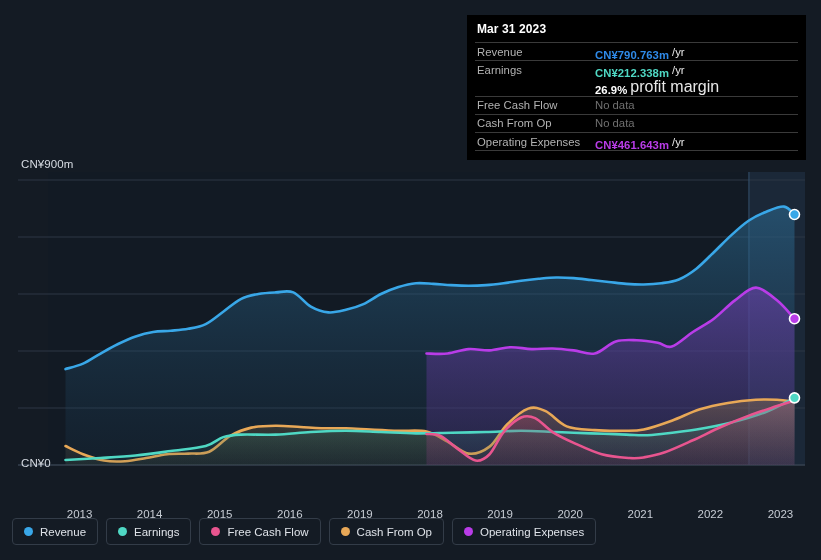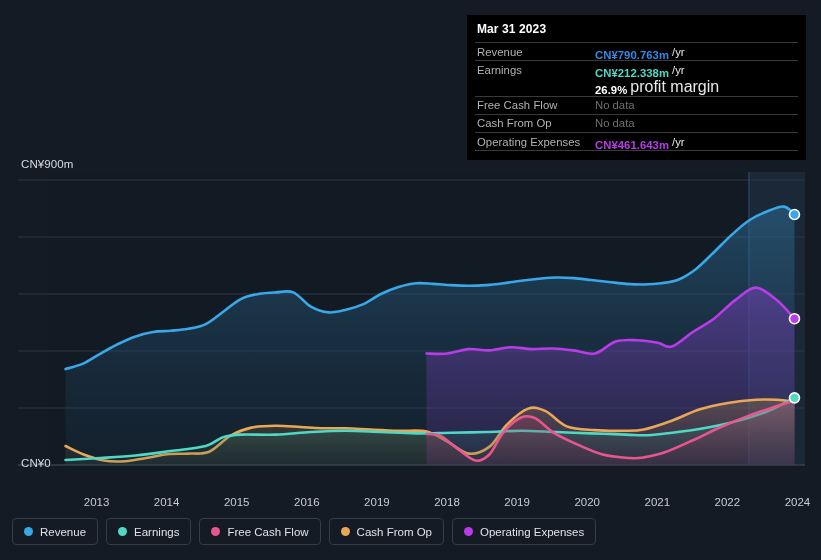--- a/index.html
+++ b/index.html
@@ -19,21 +19,21 @@
 
   .y-top-label{
     position:absolute;left:21px;top:158px;
     font-size:11.5px;color:#d7dce3;letter-spacing:.1px;
   }
   .y-zero-label{
     position:absolute;left:21px;top:457px;
     font-size:11.5px;color:#d7dce3;letter-spacing:.1px;
   }
   .x-axis{
-    position:absolute;left:0;top:496px;width:780px;height:16px;margin-left:17px;
+    position:absolute;left:0;top:508px;width:780px;height:16px;
   }
   .x-tick{
     position:absolute;top:0;transform:translateX(-50%);
     font-size:11.5px;color:#c7ccd4;white-space:nowrap;
   }
 
   
   .tooltip{
     position:absolute;left:467px;top:15px;width:339px;
     background:#000;
@@ -147,21 +147,21 @@
       <div class="x-tick" style="left: 79.5417px;">2013</div>
       <div class="x-tick" style="left: 149.634px;">2014</div>
       <div class="x-tick" style="left: 219.727px;">2015</div>
       <div class="x-tick" style="left: 289.819px;">2016</div>
       <div class="x-tick" style="left: 359.912px;">2019</div>
       <div class="x-tick" style="left: 430.005px;">2018</div>
       <div class="x-tick" style="left: 500.097px;">2019</div>
       <div class="x-tick" style="left: 570.19px;">2020</div>
       <div class="x-tick" style="left: 640.282px;">2021</div>
       <div class="x-tick" style="left: 710.375px; text-align: right;">2022</div>
-      <div class="x-tick" style="left: 780.468px;">2024</div>
+      <div class="x-tick" style="left: 780.468px;">2023</div>
     </div>
 
   <div class="tooltip">
     <div class="tt-title">Mar 31 2023</div>
     <div id="tt-rows">
         <div class="tt-row">
           <span class="tt-label">Revenue</span>
           <span class="tt-val" style="color: rgb(47, 138, 232);">CN¥790.763m</span>
           <span class="tt-unit">/yr</span>
         </div>

